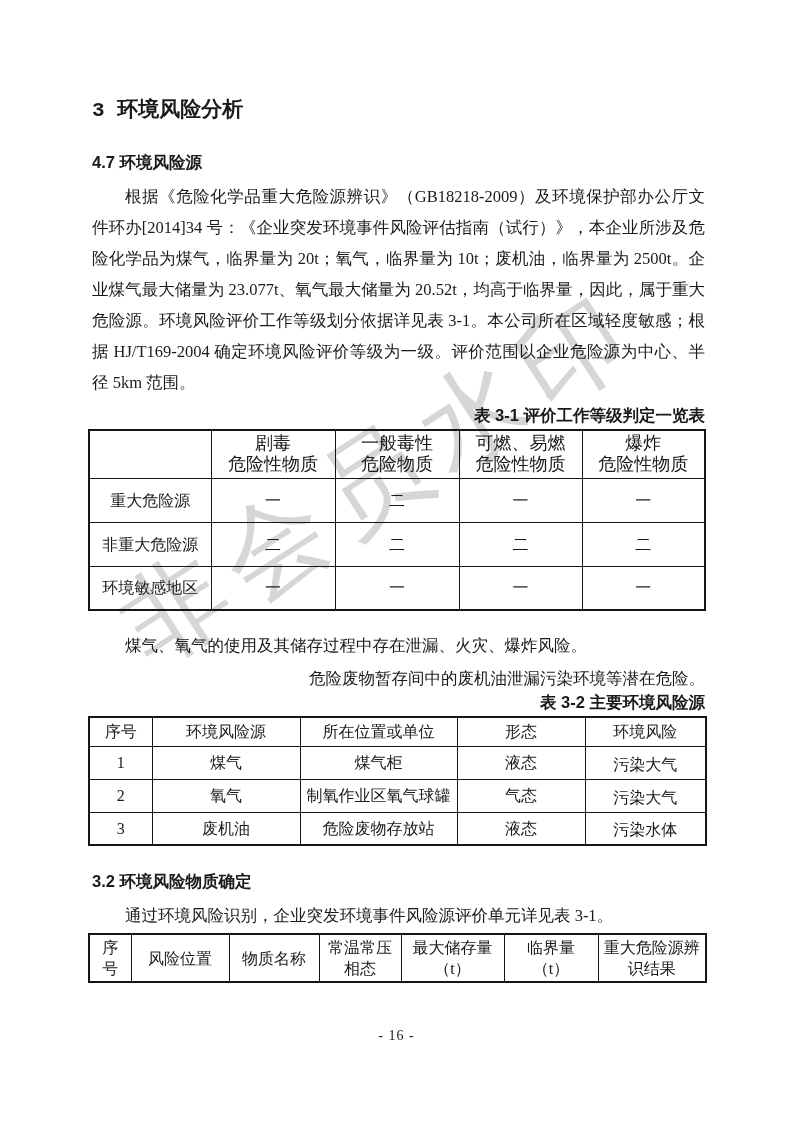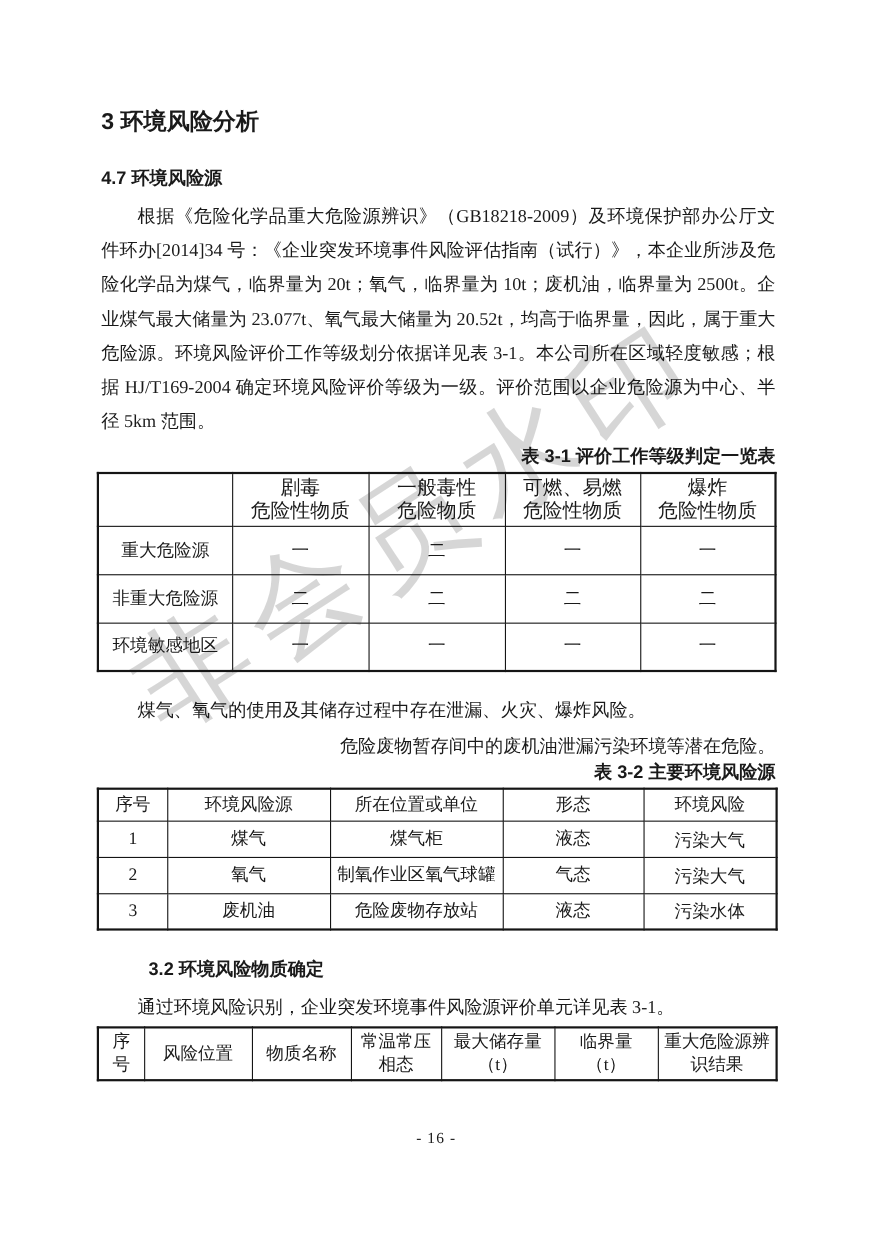--- a/index.html
+++ b/index.html
@@ -22,31 +22,31 @@
     font-family:"Liberation Sans","DejaVu Sans",sans-serif;
     color:rgba(0,0,0,0.16);
     transform:rotate(-33deg);
     transform-origin:0 100%;
     white-space:nowrap;
     z-index:0;
     user-select:none;
   }
   .content { position:absolute; left:88px; top:98px; width:617px; z-index:1; }
   h1 {
-    font-family:Liberation Sans, sans-serif;
+    font-family:Liberation Mono, monospace;
     font-size:21px; line-height:26px; font-weight:bold;
     padding-left:4px;
   }
   h2 {
     font-family:"Liberation Sans","DejaVu Sans",sans-serif;
     font-size:16.5px; line-height:22px; font-weight:bold;
     padding-left:4px;
   }
   .h2-31 { margin-top:27px; }
-  .h2-32 { margin-top:24px;margin-left:43px; }
+  .h2-32 { margin-top:24px; }
   .para {
     margin-top:8px;
     padding-left:4px;
     font-size:16.5px;
     line-height:31px;
     text-align:justify;
     text-indent:2em;
   }
   .note { margin-top:18px; line-height:33px; text-align:left; }
   .note2 { margin-top:0; line-height:33px; text-align:right; }

